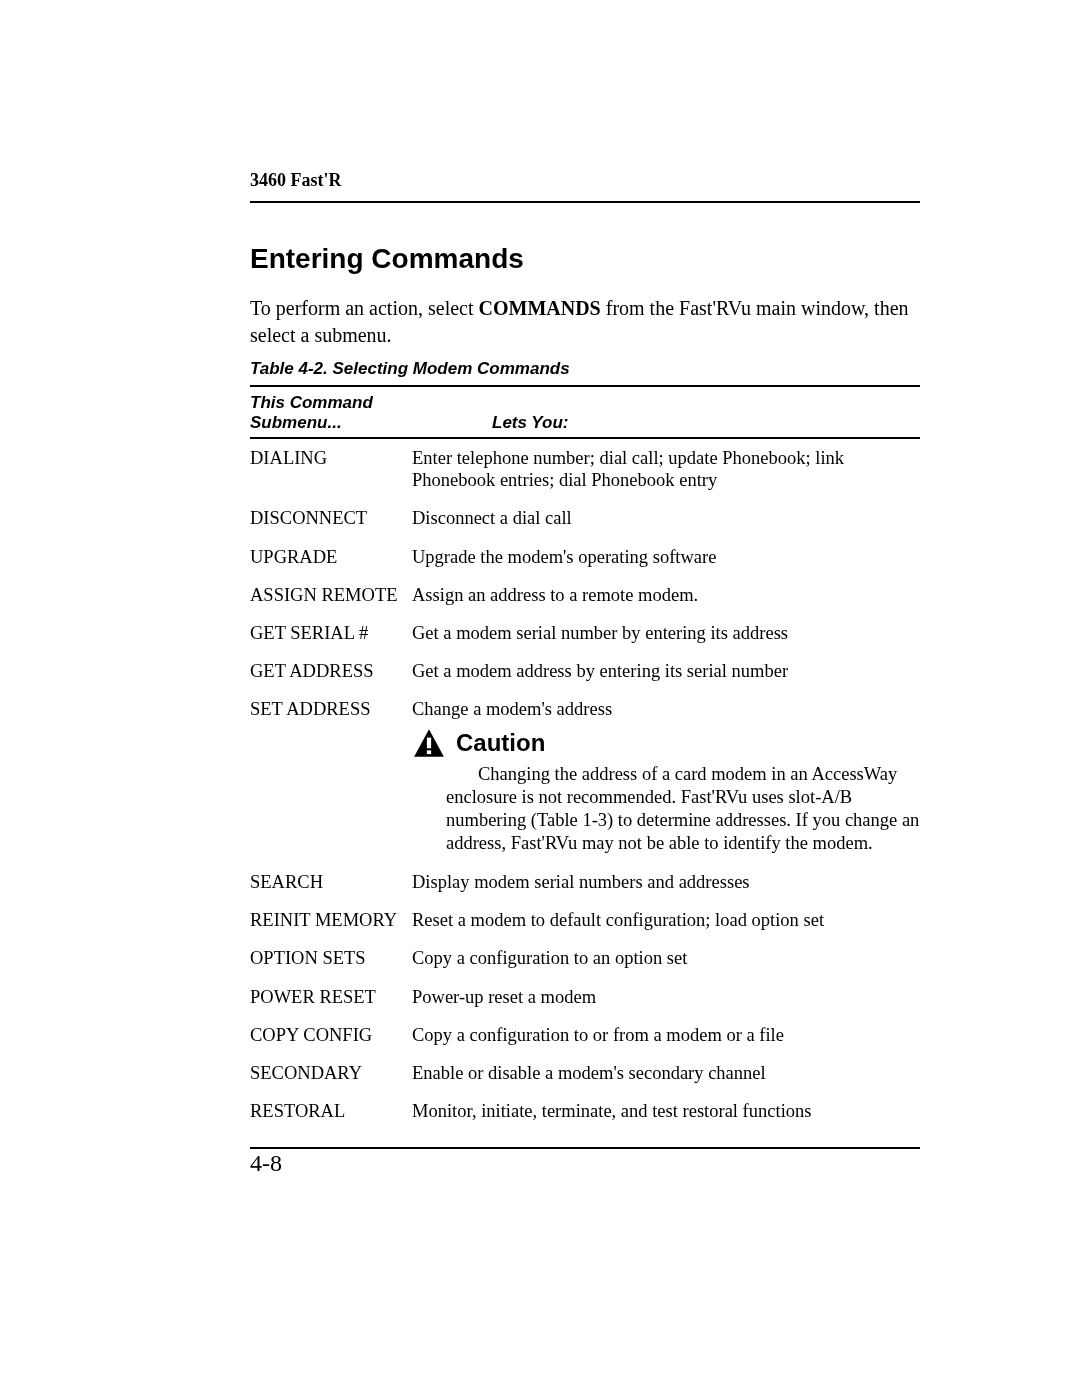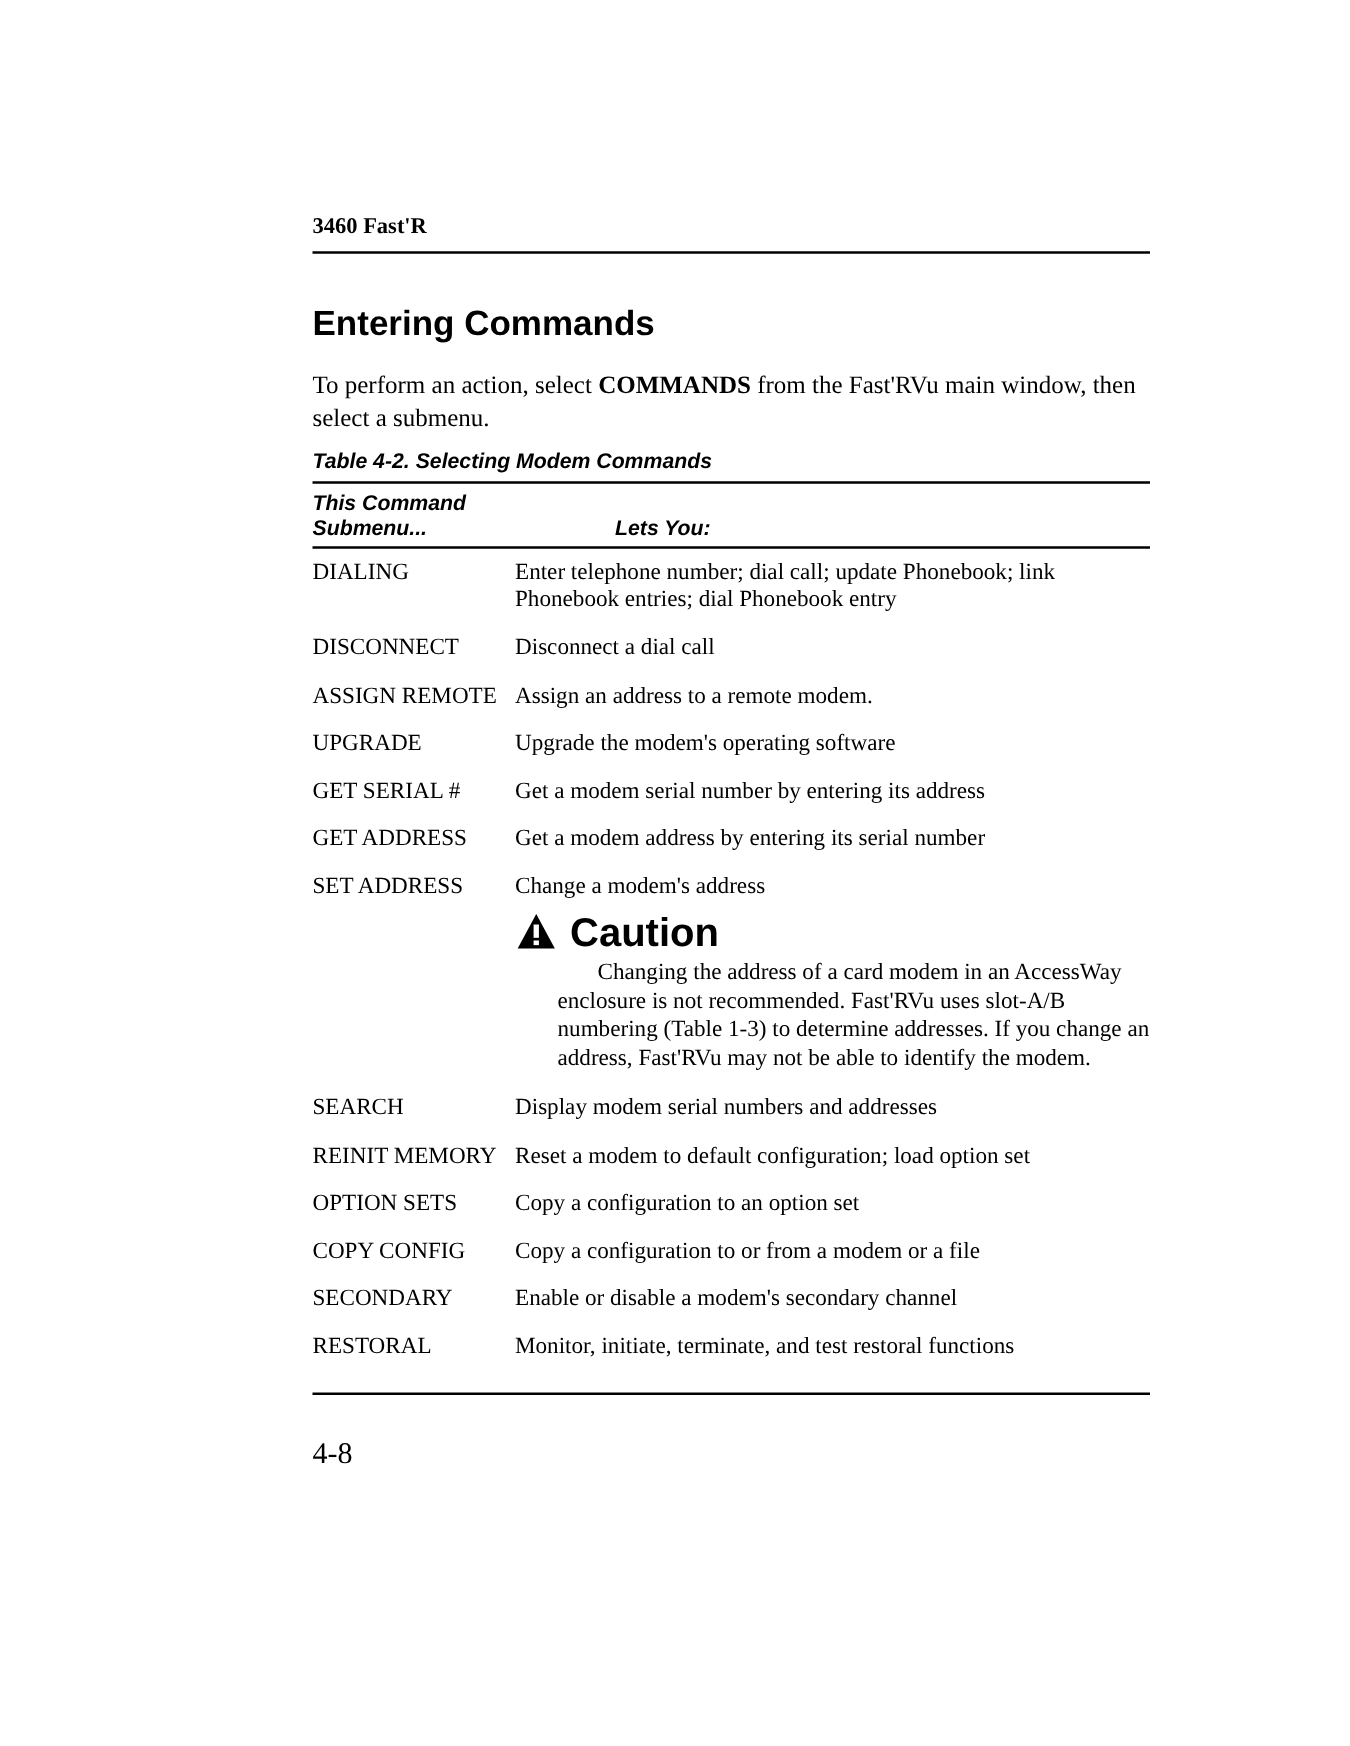--- a/index.html
+++ b/index.html
@@ -83,21 +83,21 @@
   }
   .caution-head {
     display: flex;
     align-items: center;
     gap: 10px;
     margin-bottom: 2px;
   }
   .caution-word {
     font-family: Arial, Helvetica, sans-serif;
     font-weight: bold;
-    font-size: 32px;
+    font-size: 24px;
   }
   .caution-body {
     font-size: 18.5px;
     line-height: 1.25;
     padding-left: 34px;
     text-indent: 32px;
   }
   .footer-pagenum {
     position: absolute;
     left: 250px;
@@ -139,26 +139,26 @@
     <tbody id="rows">
         <tr>
           <td class="cmd">DIALING</td>
           <td>Enter telephone number; dial call; update Phonebook; link Phonebook entries; dial Phonebook entry</td>
         </tr>
         <tr>
           <td class="cmd">DISCONNECT</td>
           <td>Disconnect a dial call</td>
         </tr>
         <tr>
+          <td class="cmd">UPGRADE</td>
+          <td>Upgrade the modem's operating software</td>
+        </tr>
+        <tr>
           <td class="cmd">ASSIGN REMOTE</td>
           <td>Assign an address to a remote modem.</td>
-        </tr>
-        <tr>
-          <td class="cmd">UPGRADE</td>
-          <td>Upgrade the modem's operating software</td>
         </tr>
         <tr>
           <td class="cmd">GET SERIAL #</td>
           <td>Get a modem serial number by entering its address</td>
         </tr>
         <tr>
           <td class="cmd">GET ADDRESS</td>
           <td>Get a modem address by entering its serial number</td>
         </tr>
         <tr>
@@ -183,20 +183,24 @@
         </tr>
         <tr>
           <td class="cmd">REINIT MEMORY</td>
           <td>Reset a modem to default configuration; load option set</td>
         </tr>
         <tr>
           <td class="cmd">OPTION SETS</td>
           <td>Copy a configuration to an option set</td>
         </tr>
         <tr>
+          <td class="cmd">POWER RESET</td>
+          <td>Power-up reset a modem</td>
+        </tr>
+        <tr>
           <td class="cmd">COPY CONFIG</td>
           <td>Copy a configuration to or from a modem or a file</td>
         </tr>
         <tr>
           <td class="cmd">SECONDARY</td>
           <td>Enable or disable a modem's secondary channel</td>
         </tr>
         <tr class="last">
           <td class="cmd">RESTORAL</td>
           <td>Monitor, initiate, terminate, and test restoral functions</td>

